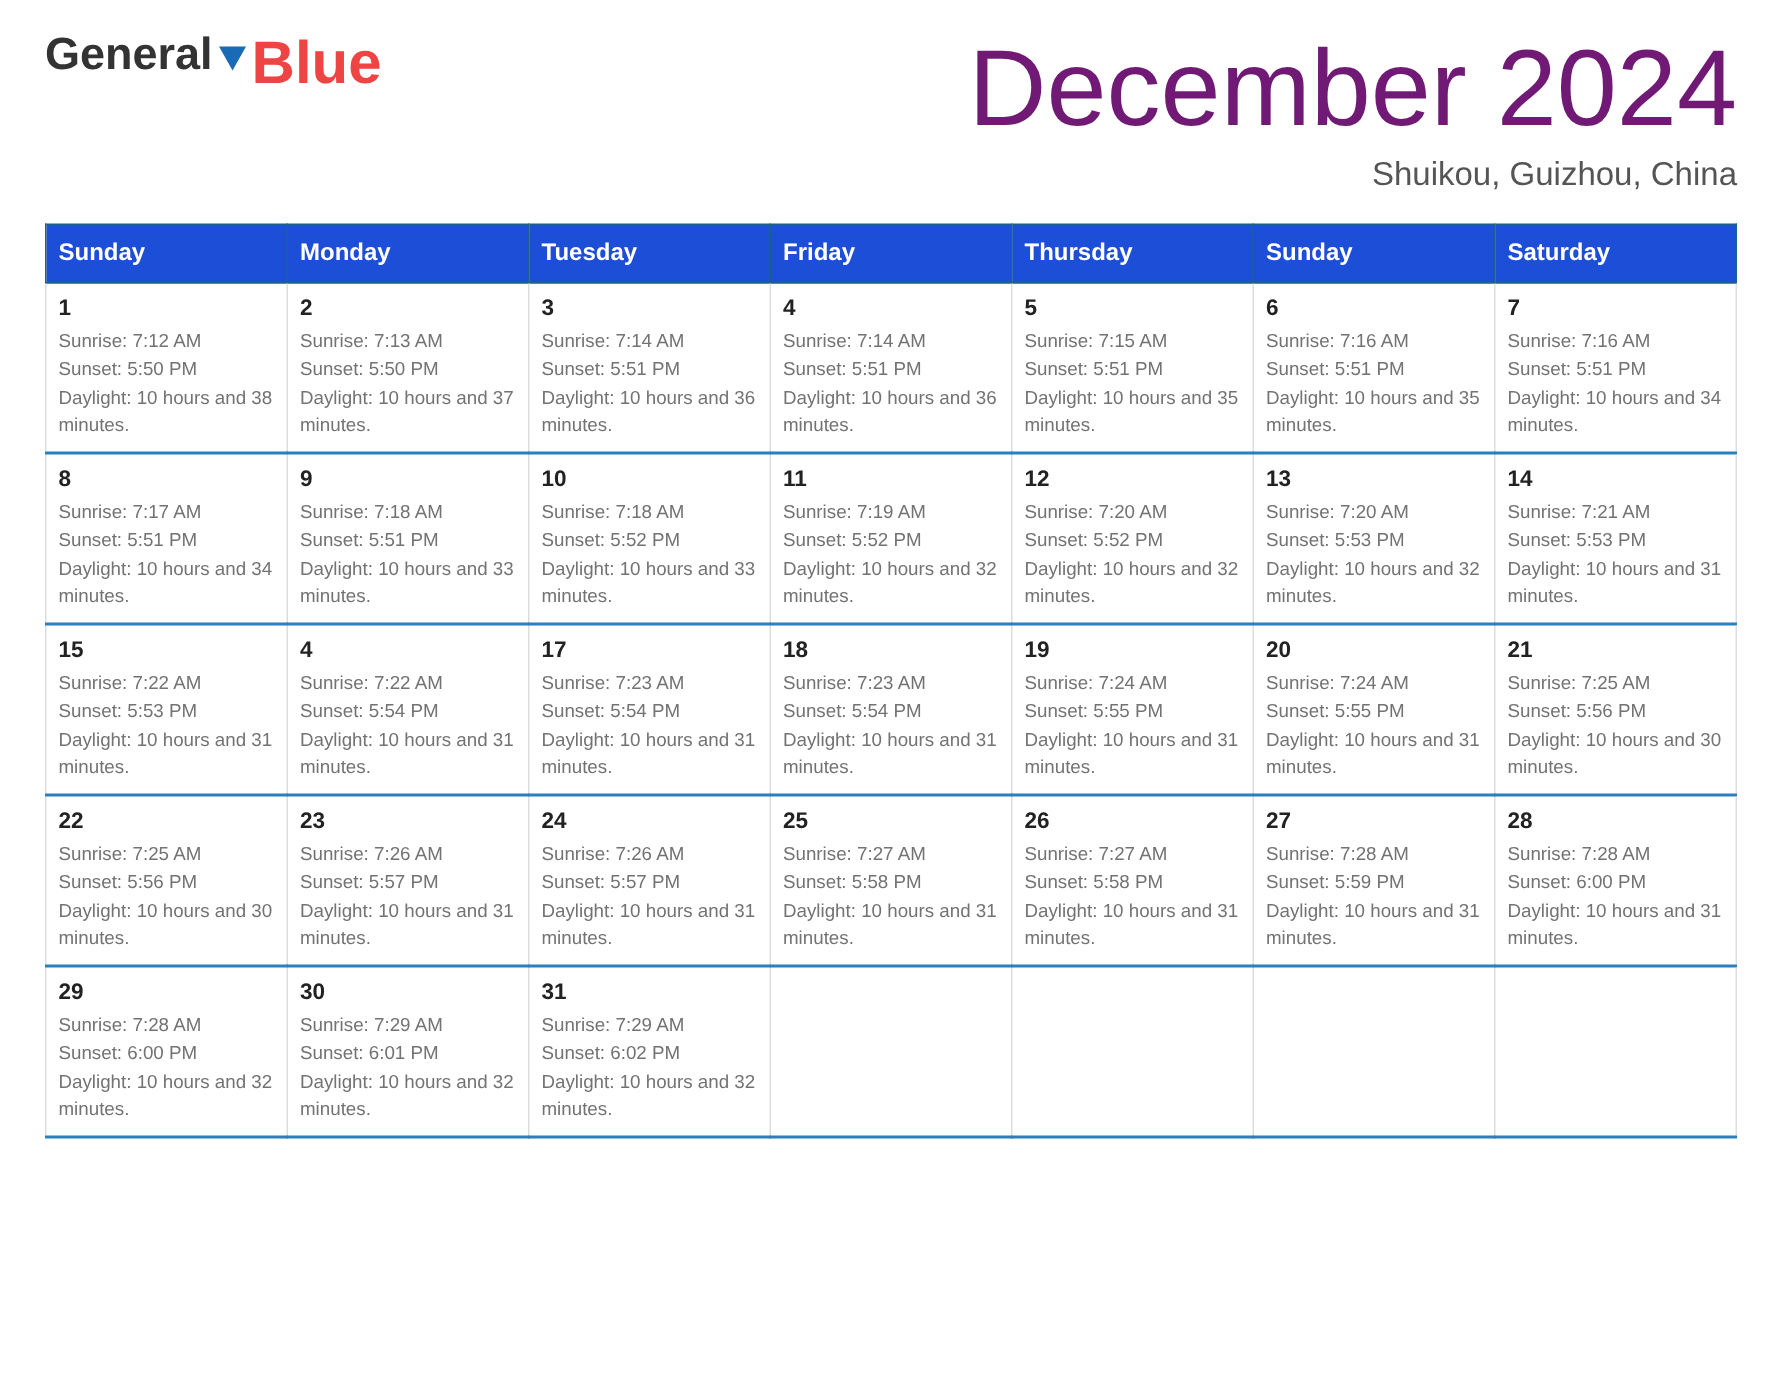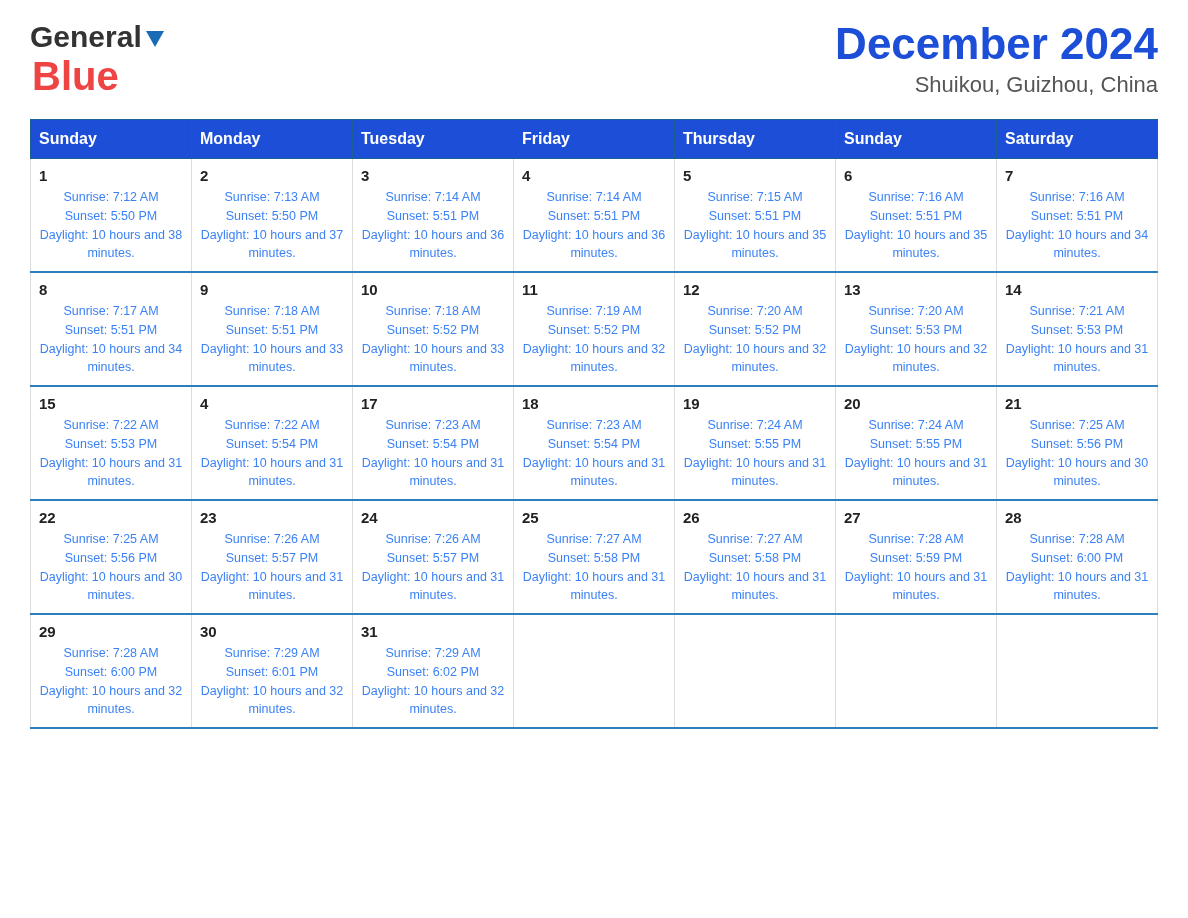--- a/index.html
+++ b/index.html
@@ -11,30 +11,30 @@
       padding: 20px 30px;
     }
     .header {
       display: flex;
       justify-content: space-between;
       align-items: flex-start;
       margin-bottom: 20px;
     }
     .logo {
       display: flex;
-      flex-direction: column;
+      flex-direction: row;
       align-items: flex-start;
     }
     .title-section {
       text-align: right;
     }
     .month-title {
-      font-size: 44px;
-      font-weight: bold;
-      color: #1d4ed8;
+      font-size: 72px;
+      font-weight: normal;
+      color: #701a75;
       line-height: 1.1;
     }
     .location {
       font-size: 22px;
       color: #555;
       margin-top: 4px;
     }
     table {
       width: 100%;
       border-collapse: collapse;
@@ -65,23 +65,22 @@
     }
     .day-number {
       font-size: 15px;
       font-weight: bold;
       color: #222;
       display: block;
       margin-bottom: 4px;
     }
     .day-info {
       font-size: 12.5px;
-      color: #3b82f6;
+      color: #737373;
       line-height: 1.5;
-      text-align: center;
     }
     tbody tr:last-child {
       border-bottom: 2px solid #2a7fc1;
     }
     .empty-cell {
       background: #fff;
     }
   </style>
 </head>
 <body>

